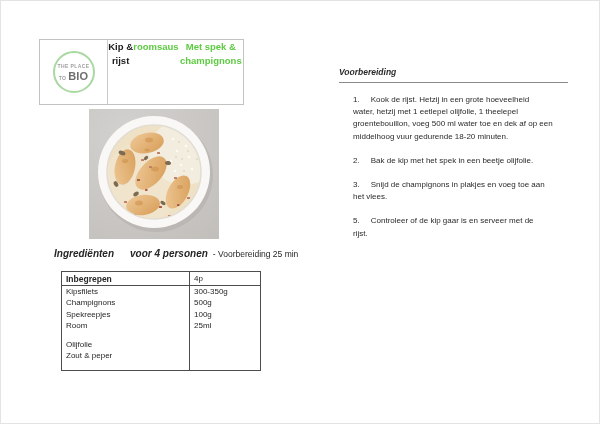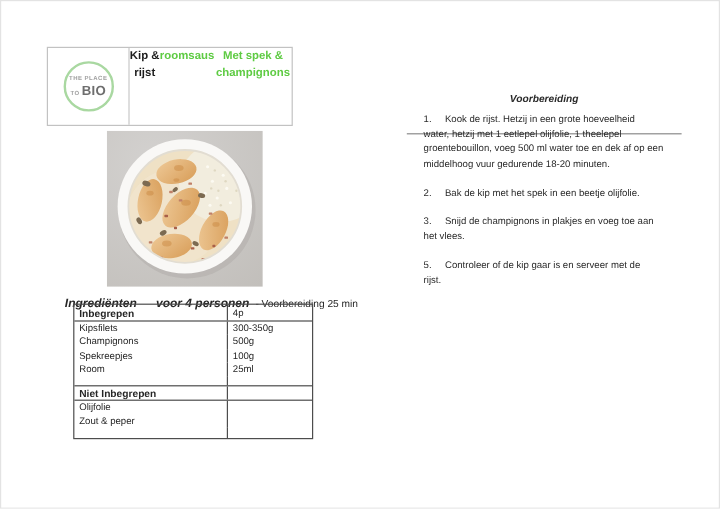--- a/index.html
+++ b/index.html
@@ -27,37 +27,37 @@
   .photo { position:absolute; left:88px; top:108px; width:130px; height:130px; }
 
   
   .ing-heading { position:absolute; left:53px; top:247px; width:260px;
                  display:flex; align-items:baseline; white-space:nowrap; }
   .ing-title { font-size:10px; font-weight:bold; font-style:italic; }
   .ing-serv  { font-size:10px; font-weight:bold; font-style:italic; margin-left:16px; }
   .ing-prep  { font-size:8.5px; margin-left:5px; }
 
   
-  .ing-table { position:absolute; left:60px; top:252px; width:200px;
+  .ing-table { position:absolute; left:60px; top:270px; width:200px;
                border:1px solid #4d4d4d; font-size:8px; }
   .trow { display:flex; }
   .trow .c1 { width:128px; padding-left:4px; border-right:1px solid #4d4d4d; overflow:hidden; }
   .trow .c2 { flex:1; padding-left:4px; overflow:hidden; }
   .trow.hdr  { height:14px; line-height:14px; border-bottom:1px solid #4d4d4d; }
   .trow.hdr .c1 { font-weight:bold; font-size:8.5px; }
   .trow.item { height:11.4px; line-height:11.4px; }
   .trow.spacer { height:7px; }
   .trow.ni-hdr { height:13px; line-height:13px; border-top:1px solid #4d4d4d;
                  border-bottom:1px solid #4d4d4d; }
   .trow.ni-hdr .c1 { font-weight:bold; font-size:8.5px; }
   .trow.tail { height:9px; }
 
   
-  .prep-heading-wrap { position:absolute; left:338px; top:71px; width:229px;
-                       border-bottom:1px solid #8a8a8a; padding-bottom:21px;text-align:center; }
+  .prep-heading-wrap { position:absolute; left:338px; top:60px; width:229px;
+                       border-bottom:1px solid #8a8a8a; padding-bottom:3px; }
   .prep-heading { font-size:8.5px; font-weight:bold; font-style:italic; color:#2a2a2a; }
   .prep-body { position:absolute; left:352px; top:93px; width:235px; }
   .prep-body p { font-size:8px; line-height:12.2px; white-space:pre;
                  margin:0 0 12px 0; color:#2a2a2a; }
 </style>
 </head>
 <body>
 
 <div class="page">
 
@@ -195,24 +195,20 @@
       <div class="c2">100g</div>
     </div>
     <div class="trow item">
       <div class="c1">Room</div>
       <div class="c2">25ml</div>
     </div>
     <div class="trow spacer">
       <div class="c1"></div>
         <div class="c2"></div>
     </div>
-    <div class="trow ni-hdr">
-      <div class="c1">Niet Inbegrepen</div>
-      <div class="c2"></div>
-    </div>
     <div class="trow item">
       <div class="c1">Olijfolie</div>
       <div class="c2"></div>
     </div>
     <div class="trow item">
       <div class="c1">Zout &amp; peper</div>
       <div class="c2"></div>
     </div>
     <div class="trow tail">
       <div class="c1"></div>

